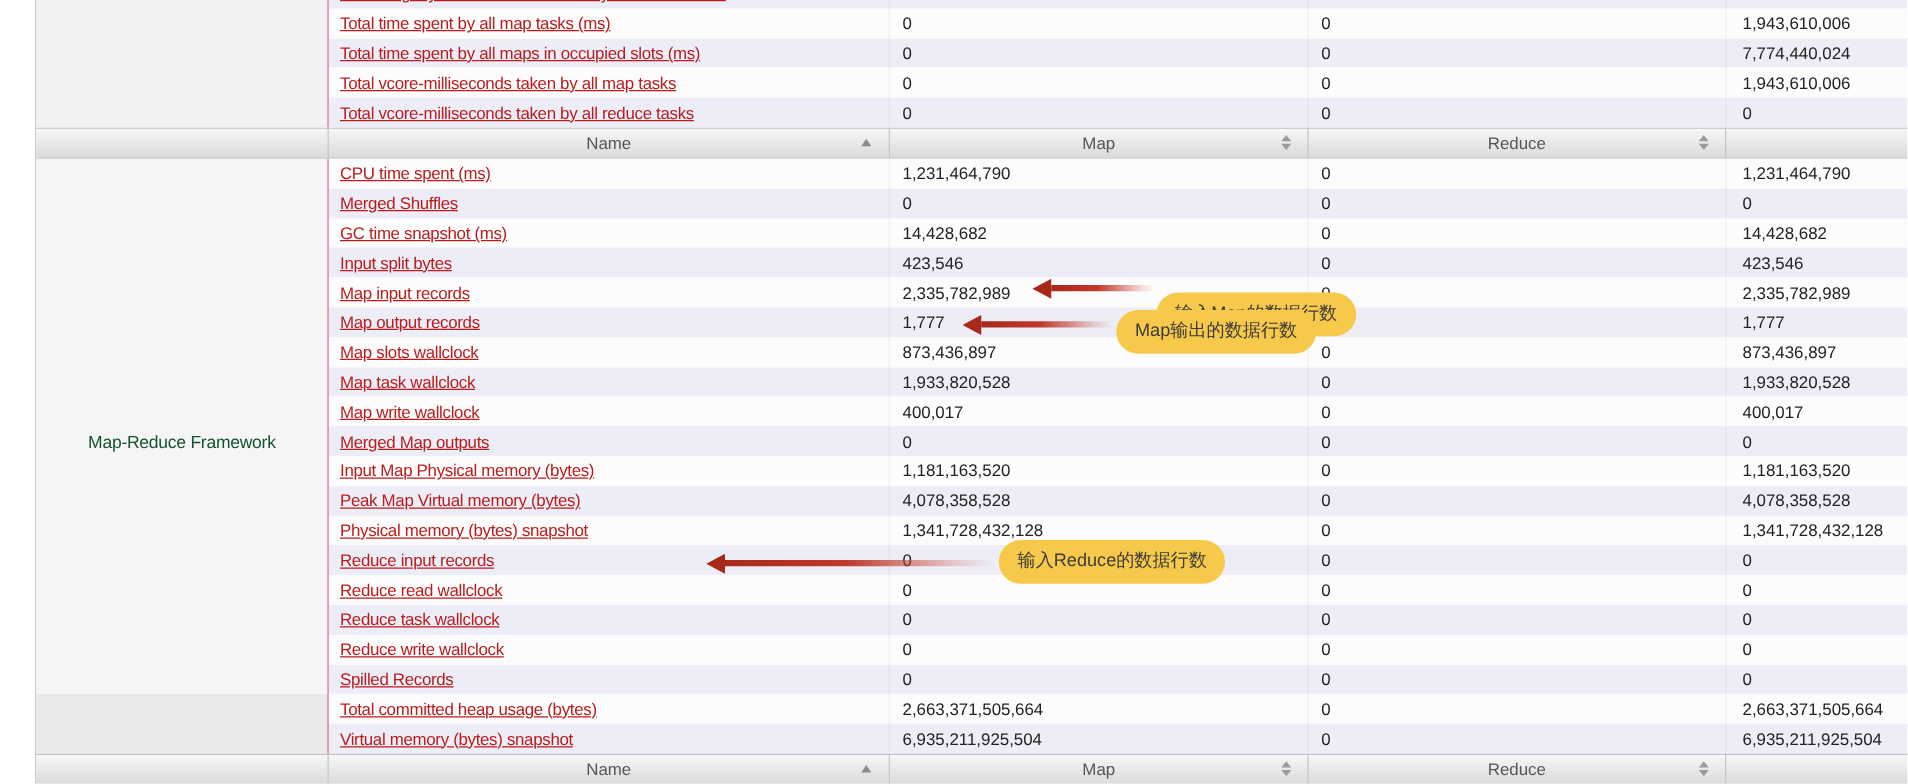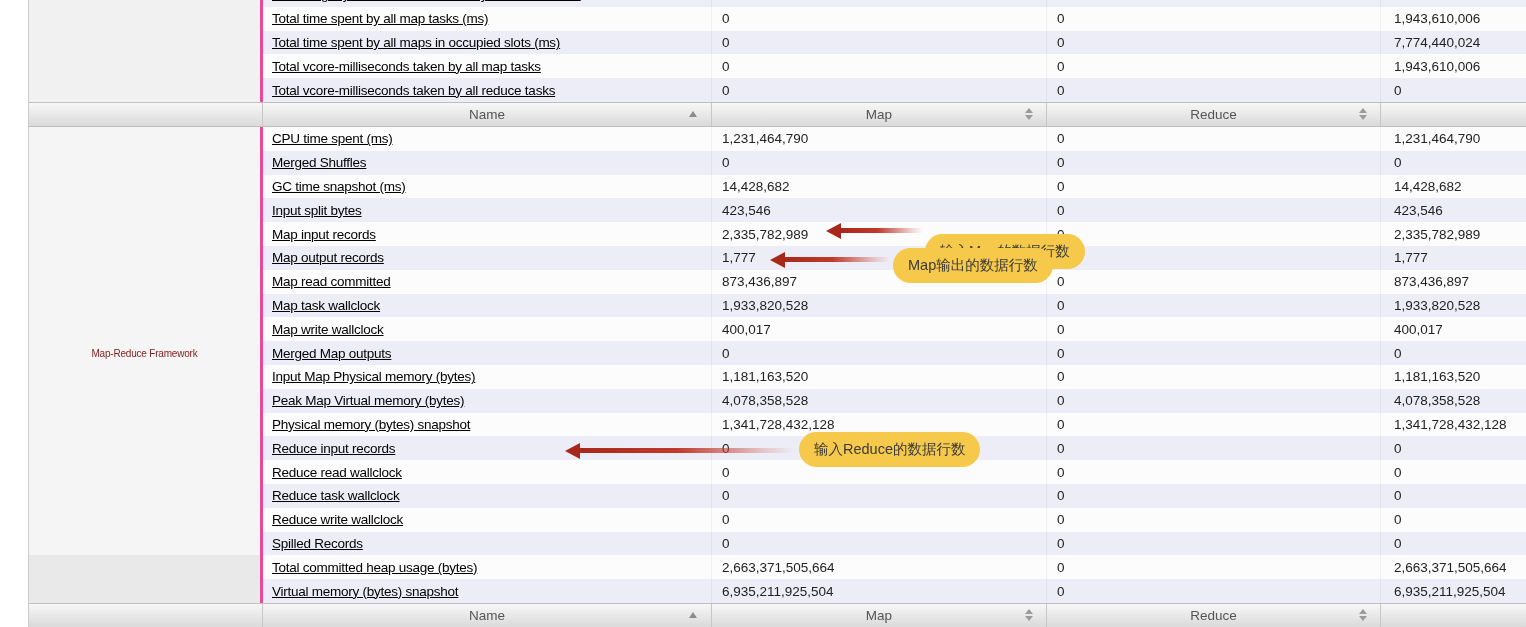--- a/index.html
+++ b/index.html
@@ -6,40 +6,40 @@
   .viewport {
     position:relative; width:1526px; height:627px; overflow:hidden;
     background:#ffffff;
     font-family:"Liberation Sans","DejaVu Sans",sans-serif;
     -webkit-font-smoothing:antialiased;
   }
   .table { position:absolute; left:28px; top:-17px; width:1552px; border-left:1px solid #cccccc; }
   .group { display:flex; }
   .cat {
     width:234px; flex:0 0 234px; box-sizing:border-box;
-    border-right:3px solid #ec4899;
+    border-right:1px solid #ec4899;
     display:flex; align-items:center; justify-content:center;
-    color:#7f1d1d; font-size:10px; letter-spacing:-0.2px;
+    color:#14532d; font-size:14px; letter-spacing:-0.2px;
   }
   .g0 .cat { background:#f1f1f1; }
   .g1 .cat { background:#f5f5f5; padding-top:24px; }
   .g2 .cat { background:#e9e9e9; }
   .rows { flex:1 1 auto; display:flex; flex-direction:column; }
   .row { display:flex; height:23.8px; font-size:13.5px; color:#222222; }
   .row.even { background:#EDEDF7; }
   .row.odd  { background:#FCFCFD; }
   .cell {
     box-sizing:border-box; height:100%; display:flex; align-items:center;
     border-right:1px solid rgba(100,100,130,0.08); overflow:hidden; white-space:nowrap;
   }
   .c-name  { flex:0 0 449px; width:449px; padding-left:9px; }
   .c-map   { flex:0 0 335px; width:335px; padding-left:10px; }
   .c-reduce{ flex:0 0 334px; width:334px; padding-left:10px; }
   .c-total { flex:1 1 auto; padding-left:13px; border-right:none; }
-  a.counter { color:#000000; text-decoration:underline; letter-spacing:-0.25px; cursor:pointer; }
+  a.counter { color:#b91c1c; text-decoration:underline; letter-spacing:-0.25px; cursor:pointer; }
   
   .hrow {
     display:flex; height:25px; box-sizing:border-box;
     background:linear-gradient(#f7f7f7,#dadada);
     border-top:1px solid #bfbfbf; border-bottom:1px solid #bfbfbf;
     color:#555555; font-size:13.5px;
   }
   .hcell {
     position:relative; box-sizing:border-box; height:100%;
     display:flex; align-items:center; justify-content:center;
@@ -200,21 +200,21 @@
           <div class="row even">
             <div class="cell c-name">
               <a class="counter">Map output records</a>
             </div>
             <div class="cell c-map">1,777</div>
             <div class="cell c-reduce">0</div>
             <div class="cell c-total">1,777</div>
           </div>
           <div class="row odd">
             <div class="cell c-name">
-              <a class="counter">Map read committed</a>
+              <a class="counter">Map slots wallclock</a>
             </div>
             <div class="cell c-map">873,436,897</div>
             <div class="cell c-reduce">0</div>
             <div class="cell c-total">873,436,897</div>
           </div>
           <div class="row even">
             <div class="cell c-name">
               <a class="counter">Map task wallclock</a>
             </div>
             <div class="cell c-map">1,933,820,528</div>

